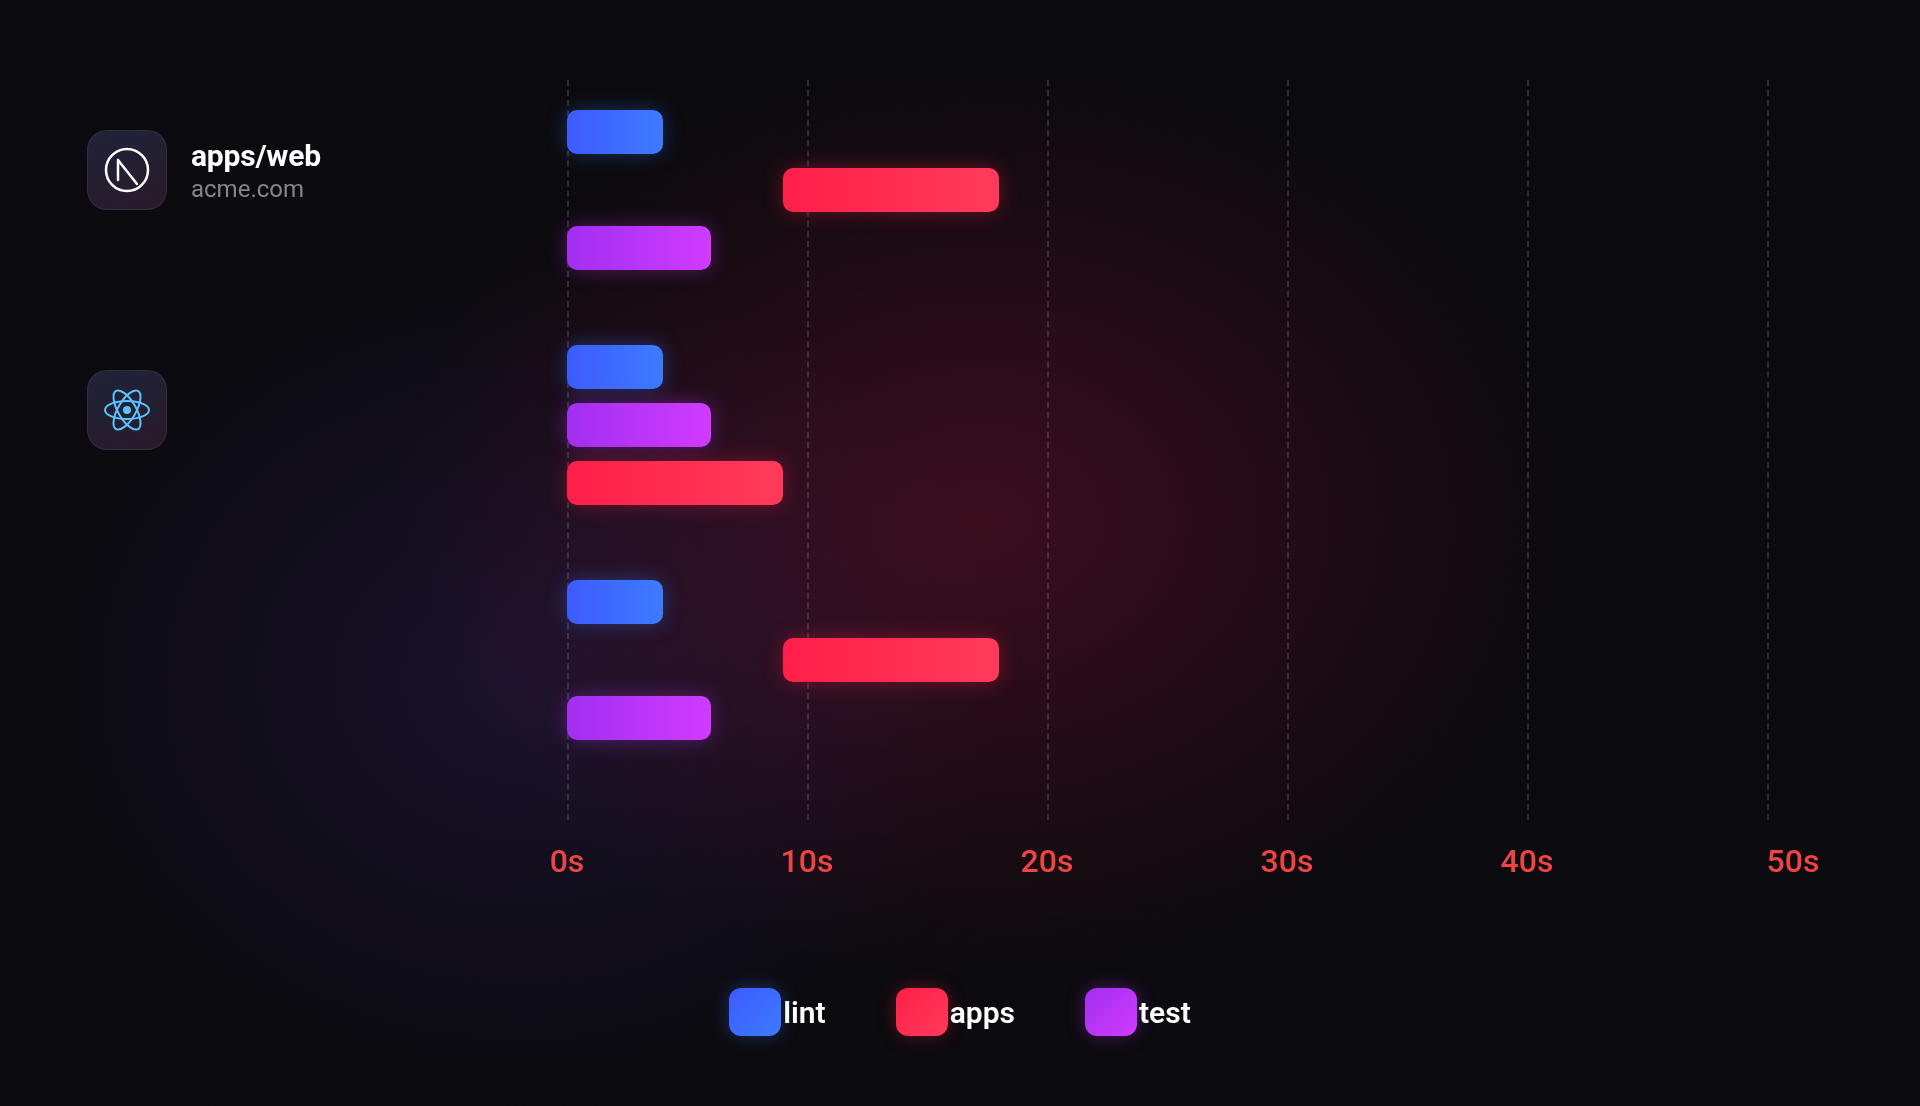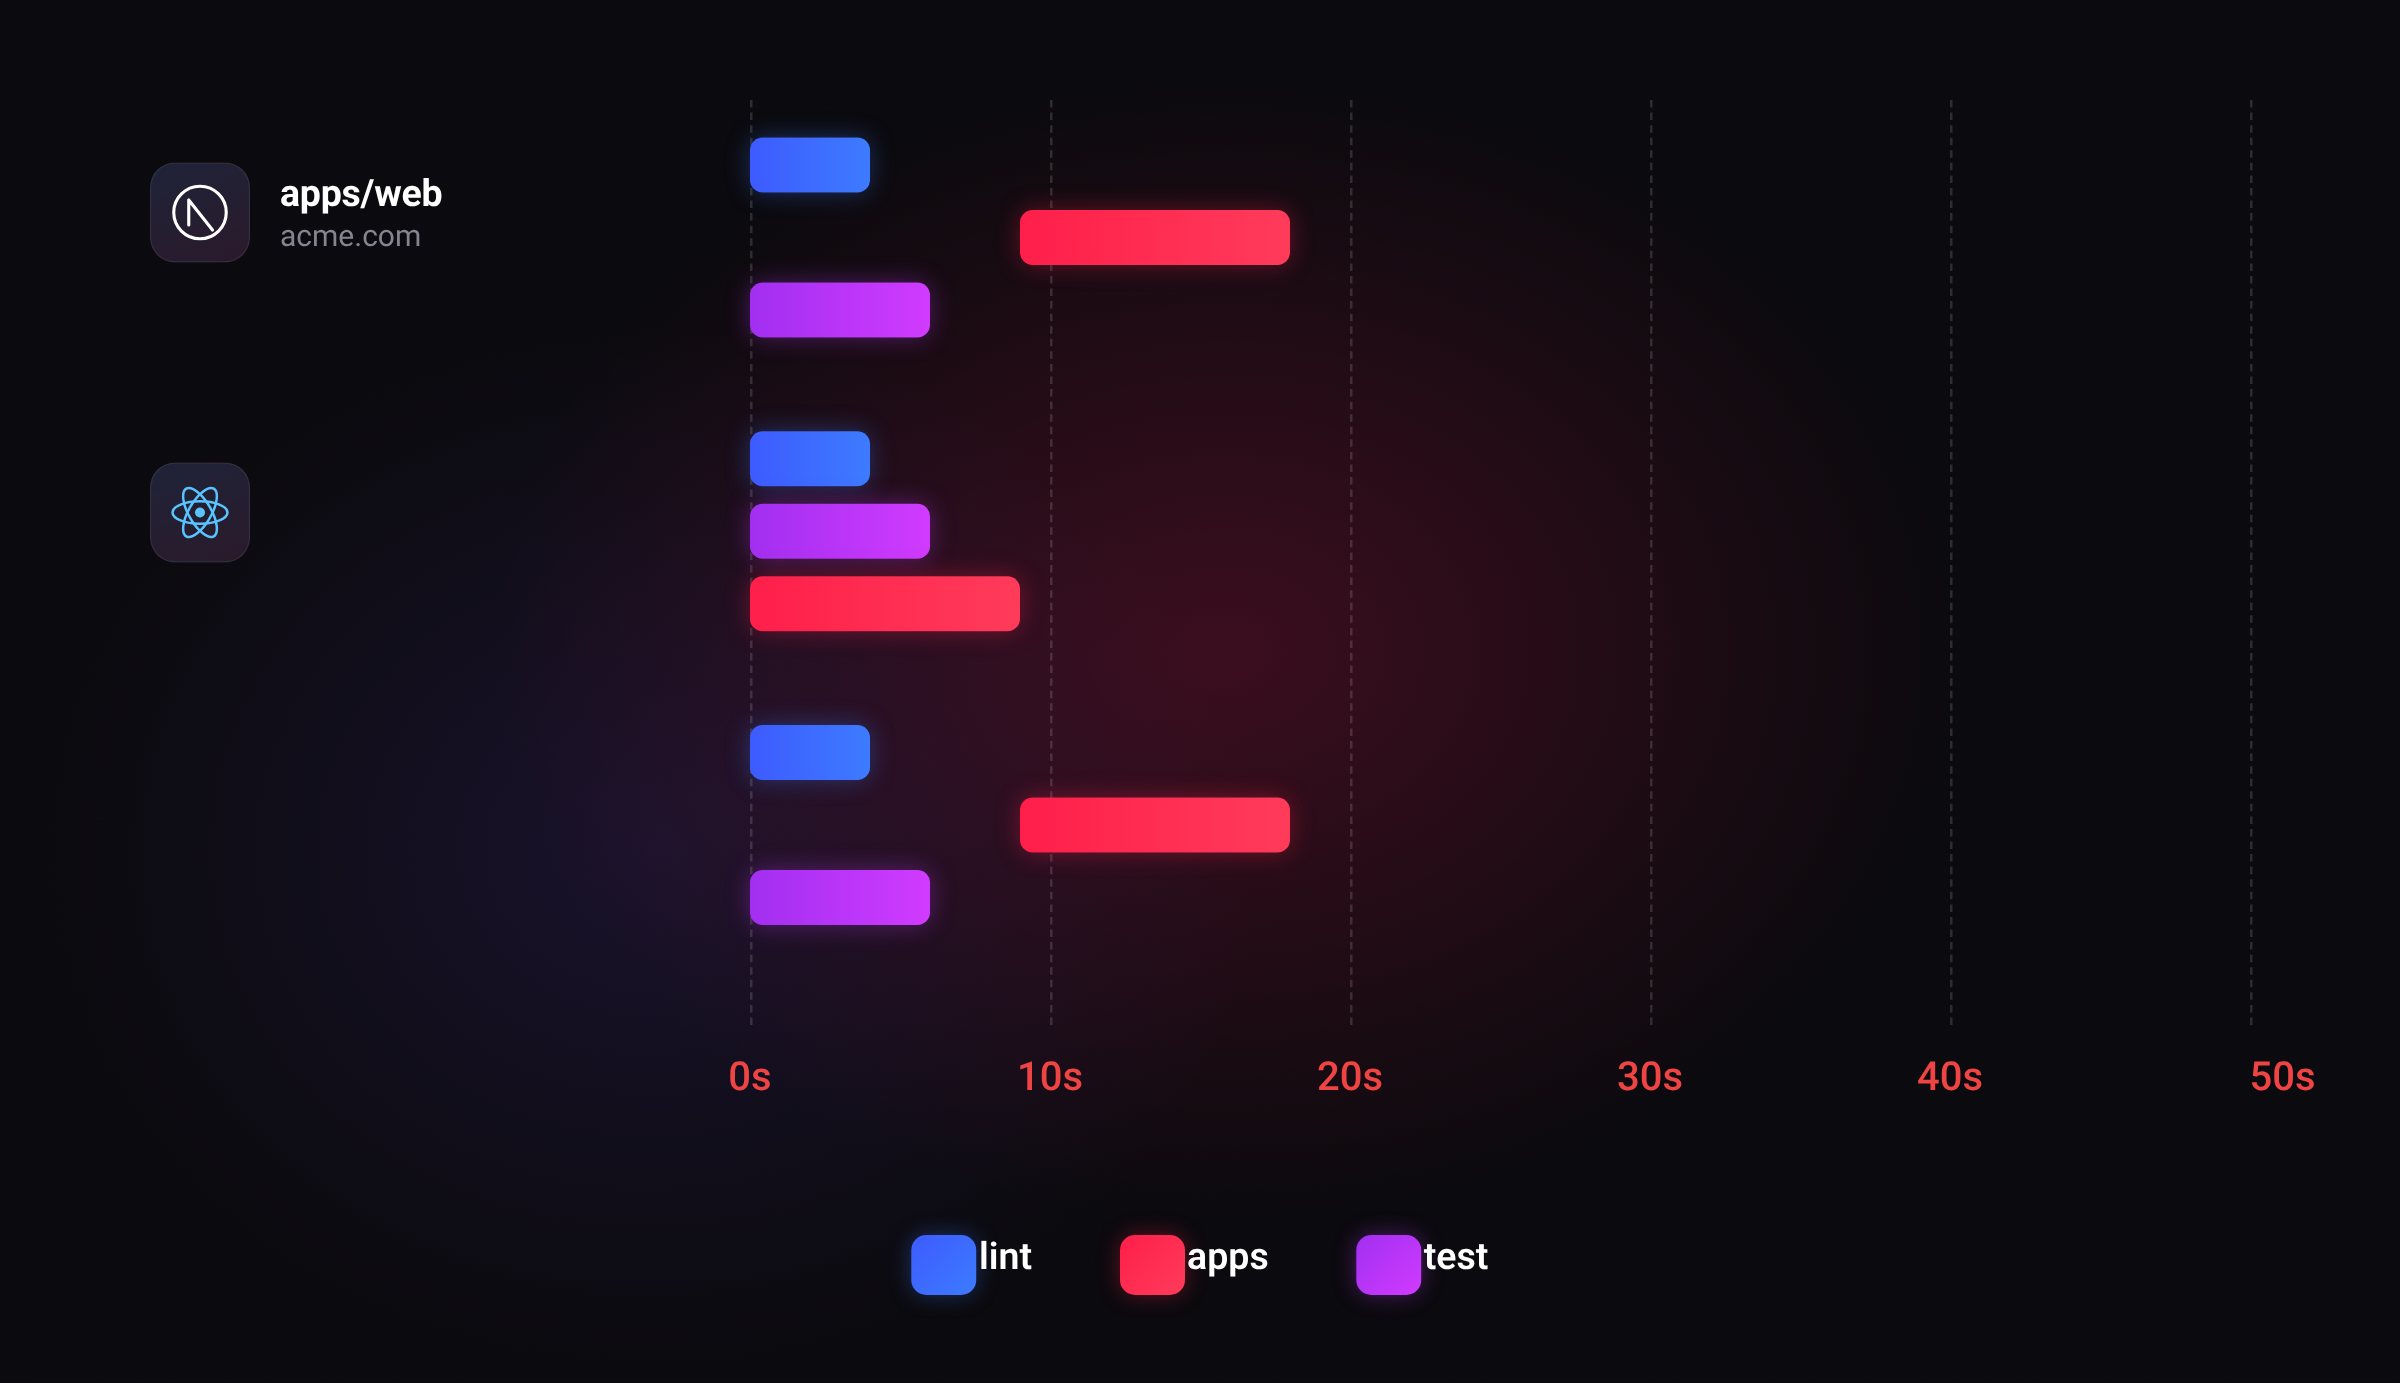--- a/index.html
+++ b/index.html
@@ -23,21 +23,21 @@
   }
   .noise {
     position:absolute; inset:0; z-index:0; pointer-events:none; opacity:.08;
     background-image: repeating-radial-gradient(circle at 0 0, rgba(255,255,255,.03) 0 1px, transparent 1px 3px);
   }
   .stage {
     position: relative;
     z-index: 1;
     width: 100%;
     height: 100%;
-    padding: 80px 120px 60px 120px;
+    padding: 80px 120px 60px 87px;
   }
   .chart-area {
     position: relative;
     display: flex;
     height: 740px;
   }
   .labels-col {
     width: 480px;
     position: relative;
   }
@@ -106,21 +106,21 @@
     position: absolute;
     left: 0; right: 0;
     bottom: 70px;
     display: flex;
     justify-content: center;
     gap: 70px;
     z-index: 1;
   }
   .legend-item {
     display: flex;
-    align-items: flex-start;
+    align-items: center;
     gap: 2px;
   }
   .swatch {
     width: 52px;
     height: 48px;
     border-radius: 12px;
   }
   .swatch.lint  { background: linear-gradient(135deg,#3d5bff,#3d7bff); box-shadow: 0 0 18px rgba(61,123,255,.35);}
   .swatch.build { background: linear-gradient(135deg,#ff1f4a,#ff3b5a); box-shadow: 0 0 18px rgba(255,31,74,.35);}
   .swatch.test  { background: linear-gradient(135deg,#a22ff0,#d03bff); box-shadow: 0 0 18px rgba(190,59,255,.35);}

